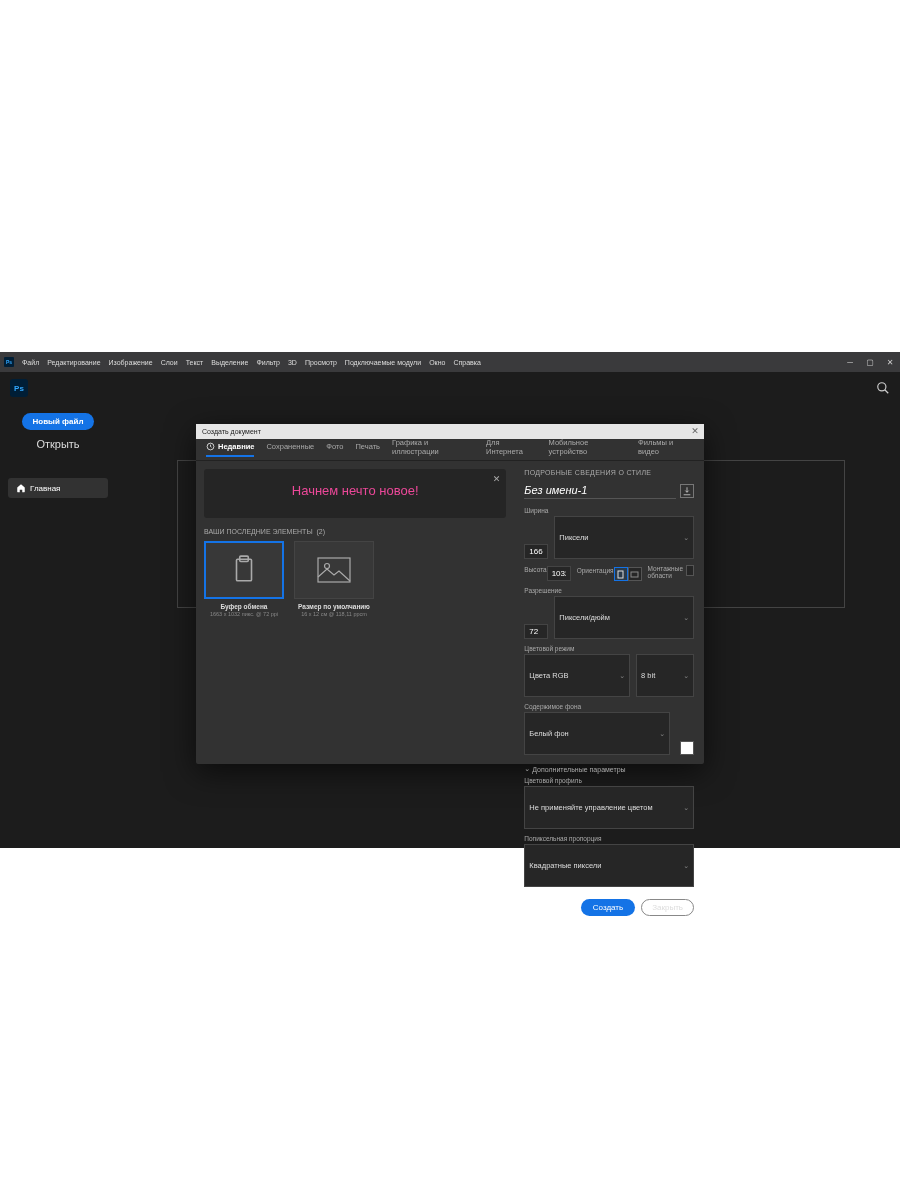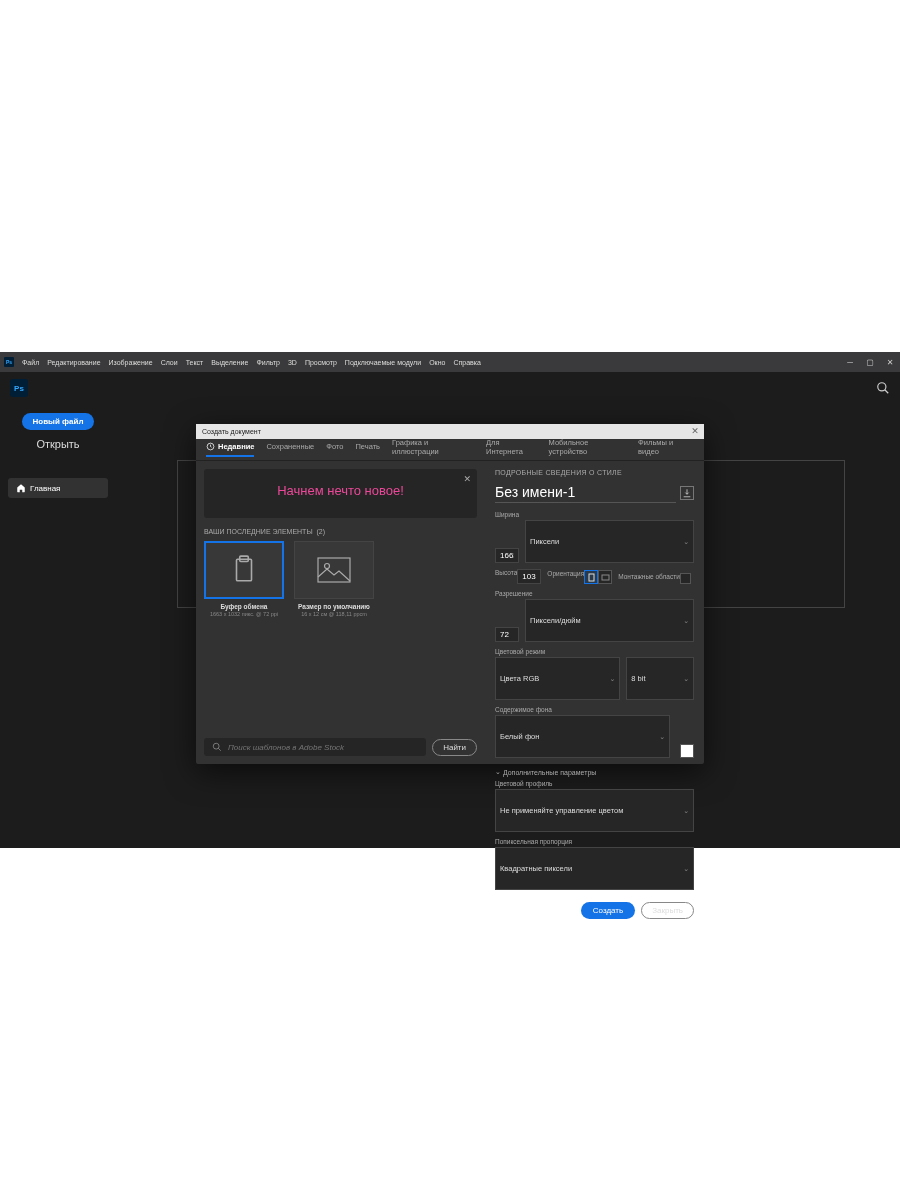--- a/index.html
+++ b/index.html
@@ -49,21 +49,21 @@
   .preset-title { color: #ddd; font-size: 6.5px; text-align: center; margin-top: 4px; font-weight:bold;}
   .preset-sub { color: #888; font-size: 5.5px; text-align: center; margin-top: 1px; }
   .search-row { margin-top: auto; display: flex; align-items: center; gap: 6px; padding: 4px 2px 2px; }
   .search-box { flex: 1; background: #252525; border-radius: 3px; display: flex; align-items: center; padding: 4px 8px; }
   .search-box input { background: transparent; border: none; color: #aaa; font-size: 8px; font-style: italic; outline: none; flex: 1; }
   .btn-outline { border: 1px solid #888; border-radius: 9px; color: #ddd; font-size: 8px; padding: 3px 10px; cursor: pointer; }
 
   .right-panel { flex: 1; padding: 8px 10px; font-size: 7.5px; color: #ccc; display:flex; flex-direction:column; }
   .panel-title { font-size: 7px; color: #aaa; margin-bottom: 6px; letter-spacing:.3px;}
   .name-row { display:flex; align-items:center; gap:4px; margin-bottom:8px;}
-  .name-input { background: transparent; border: none; border-bottom: 1px solid #555; color: #fff; font-size: 14px; padding: 2px 0; flex:1; outline:none;}
+  .name-input { background: transparent; border: none; border-bottom: 1px solid #555; color: #fff; font-size: 11px; padding: 2px 0; flex:1; outline:none;font-style:italic;}
   .save-preset-btn { width:14px; height:14px; border:1px solid #777; color:#ccc; display:flex; align-items:center; justify-content:center; cursor:pointer; font-size:9px;}
   .field-label { font-size: 6.5px; color: #aaa; margin-bottom: 2px; }
   .row { display: flex; gap: 6px; margin-bottom: 6px; align-items:flex-end;}
   .num-input { width: 24px; background: #262626; border: 1px solid #444; color: #fff; font-size: 8px; padding: 2px 4px; text-align:left;}
   .select { background: #262626; border: 1px solid #444; color: #ddd; font-size: 7.5px; padding: 16px 4px; display: flex; align-items: center; justify-content: space-between; cursor: pointer; flex: 1; }
   .select .chev { color: #888; font-size:7px;}
   .orient-group { display: flex; gap: 0; }
   .orient-btn { width: 14px; height: 14px; border: 1px solid #555; background:#262626; cursor: pointer; display:flex; align-items:center; justify-content:center;}
   .orient-btn.active { border-color: #1473e6; background:#2a3a4a;}
   .checkbox { width: 11px; height: 11px; border: 1px solid #555; background: #262626; cursor: pointer; }
@@ -180,32 +180,20 @@
                   <rect x="1" y="1" width="32" height="24"></rect>
                   <circle cx="10" cy="9" r="2.5"></circle>
                   <path d="M1 20l9-8 7 6 5-4 11 10"></path>
                 </svg>
             </div>
             <div class="preset-title">Размер по умолчанию</div>
             <div class="preset-sub">16 x 12 см @ 118,11 ppcm</div>
           </div>
         </div>
 
-        <div class="search-row">
-          <div class="search-box">
-            <span style="color:#888;margin-right:6px;">
-              <svg width="10" height="10" viewBox="0 0 24 24" fill="none" stroke="currentColor" stroke-width="2">
-                  <circle cx="10" cy="10" r="7"></circle>
-                  <line x1="21" y1="21" x2="15" y2="15"></line>
-                </svg>
-            </span>
-            <input placeholder="Поиск шаблонов в Adobe Stock" style="">
-          </div>
-          <div class="btn-outline">Найти</div>
-        </div>
       </div>
 
       <div class="right-panel">
         <div class="panel-title">ПОДРОБНЫЕ СВЕДЕНИЯ О СТИЛЕ</div>
         <div class="name-row">
           <input class="name-input" value="Без имени-1" style="">
           <div class="save-preset-btn">
             <svg width="10" height="10" viewBox="0 0 24 24" fill="none" stroke="currentColor" stroke-width="2">
                 <path d="M12 3v12m0 0l-4-4m4 4l4-4M4 21h16"></path>
               </svg>

